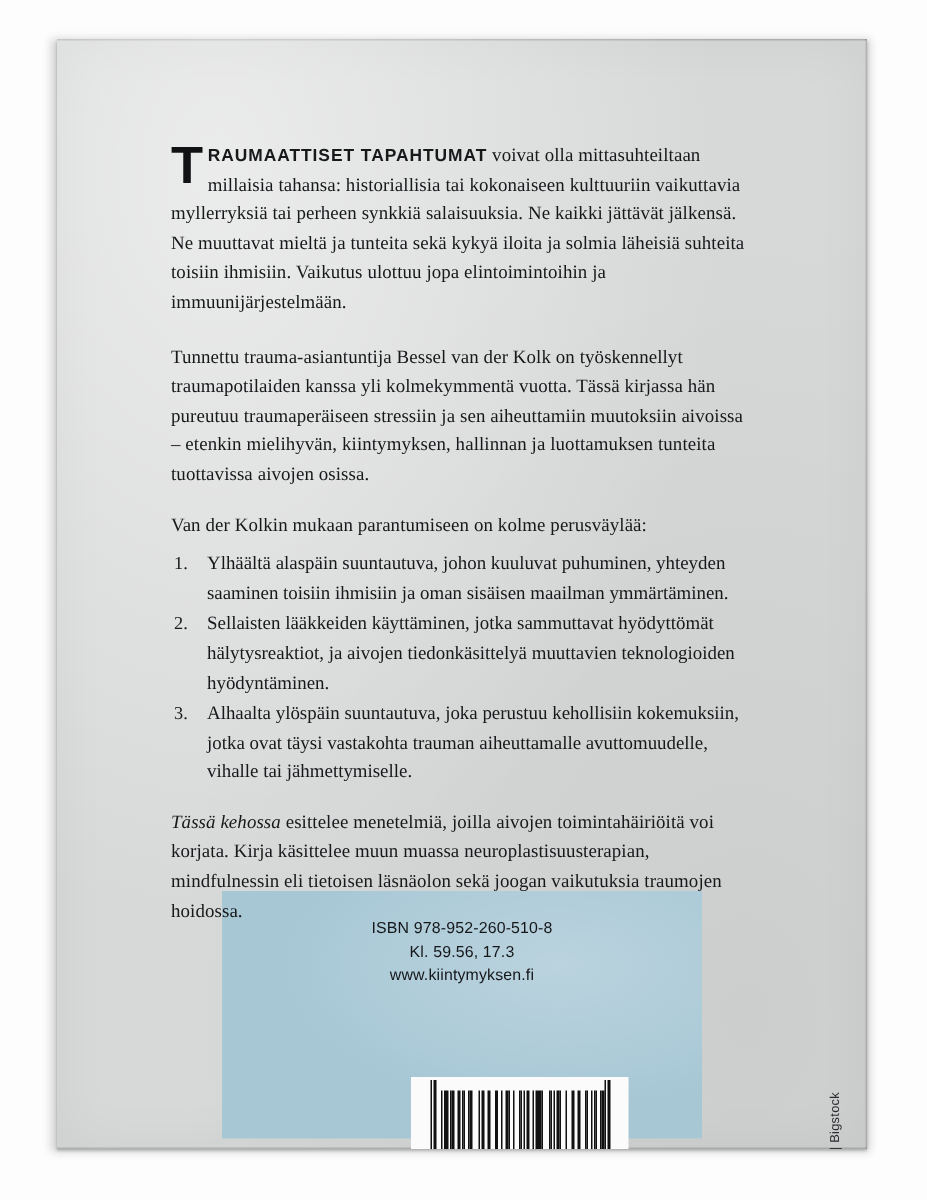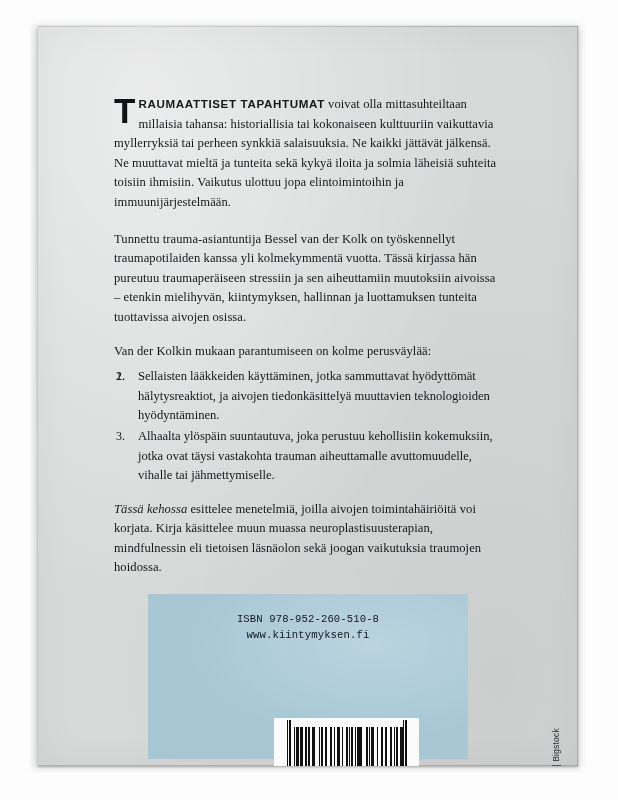--- a/index.html
+++ b/index.html
@@ -158,21 +158,21 @@
     background: radial-gradient(ellipse at 70% 30%, rgba(255,255,255,.22), rgba(255,255,255,0) 60%);
     pointer-events:none;
   }
 
   .isbnblock {
     position: absolute;
     left: 0;
     top: 18px;
     width: 100%;
     text-align: center;
-    font-family: Liberation Mono, monospace;
+    font-family: Liberation Sans, sans-serif;
     color: #15171a;
     z-index: 4;
   }
   .isbnblock div {
     font-size: 10.6px;
     line-height: 15.5px;
     letter-spacing: .01em;
   }
 
   
@@ -235,39 +235,40 @@
       <p class="para lead">
         <span class="dropcap">T</span><span class="smallcaps">RAUMAATTISET TAPAHTUMAT</span><span> voivat olla mittasuhteiltaan millaisia tahansa: historiallisia tai kokonaiseen kulttuuriin vaikuttavia myllerryksiä tai perheen synkkiä salaisuuksia. Ne kaikki jättävät jälkensä. Ne muuttavat mieltä ja tunteita sekä kykyä iloita ja solmia läheisiä suhteita toisiin ihmisiin. Vaikutus ulottuu jopa elintoimintoihin ja immuunijärjestelmään.</span>
       </p>
 
       <p class="para">Tunnettu trauma-asiantuntija Bessel van der Kolk on työskennellyt traumapotilaiden kanssa yli kolmekymmentä vuotta. Tässä kirjassa hän pureutuu traumaperäiseen stressiin ja sen aiheuttamiin muutoksiin aivoissa – etenkin mielihyvän, kiintymyksen, hallinnan ja luottamuksen tunteita tuottavissa aivojen osissa.</p>
 
       <p class="para" style="margin-bottom:6px;">Van der Kolkin mukaan parantumiseen on kolme perusväylää:</p>
 
       <ol class="numlist">
         <li>
-          <span class="num">1.</span>
+          <span class="num">1.</span><span>Ylhäältä alaspäin suuntautuva, johon kuuluvat puhuminen, yhteyden saaminen toisiin ihmisiin ja oman sisäisen maailman ymmärtäminen.</span>
         </li>
         <li>
           <span class="num">2.</span><span>Sellaisten lääkkeiden käyttäminen, jotka sammuttavat hyödyttömät hälytysreaktiot, ja aivojen tiedonkäsittelyä muuttavien teknologioiden hyödyntäminen.</span>
         </li>
         <li>
           <span class="num">3.</span><span>Alhaalta ylöspäin suuntautuva, joka perustuu kehollisiin kokemuksiin, jotka ovat täysi vastakohta trauman aiheuttamalle avuttomuudelle, vihalle tai jähmettymiselle.</span>
         </li>
       </ol>
 
       <p class="para" style="margin-top:14px;">
         <span class="booktitle">Tässä kehossa</span><span> esittelee menetelmiä, joilla aivojen toimintahäiriöitä voi korjata. Kirja käsittelee muun muassa neuroplastisuusterapian, mindfulnessin eli tietoisen läsnäolon sekä joogan vaikutuksia traumojen hoidossa.</span>
       </p>
 
     </div>
 
     <div class="bluepanel">
       <div class="isbnblock">
         <div>ISBN 978-952-260-510-8</div>
+        <div>Kl. 59.56, 17.3</div>
         <div>www.kiintymyksen.fi</div>
       </div>
     </div>
 
     <div class="barcode-box">
       <div class="barcode-bars">
           <i class="tall" style="width: 1.176px;"></i>
           <i class="sp tall" style="width: 1.176px;"></i>
           <i class="tall" style="width: 1.176px;"></i>
           <i class="sp" style="width: 1.176px;"></i>

